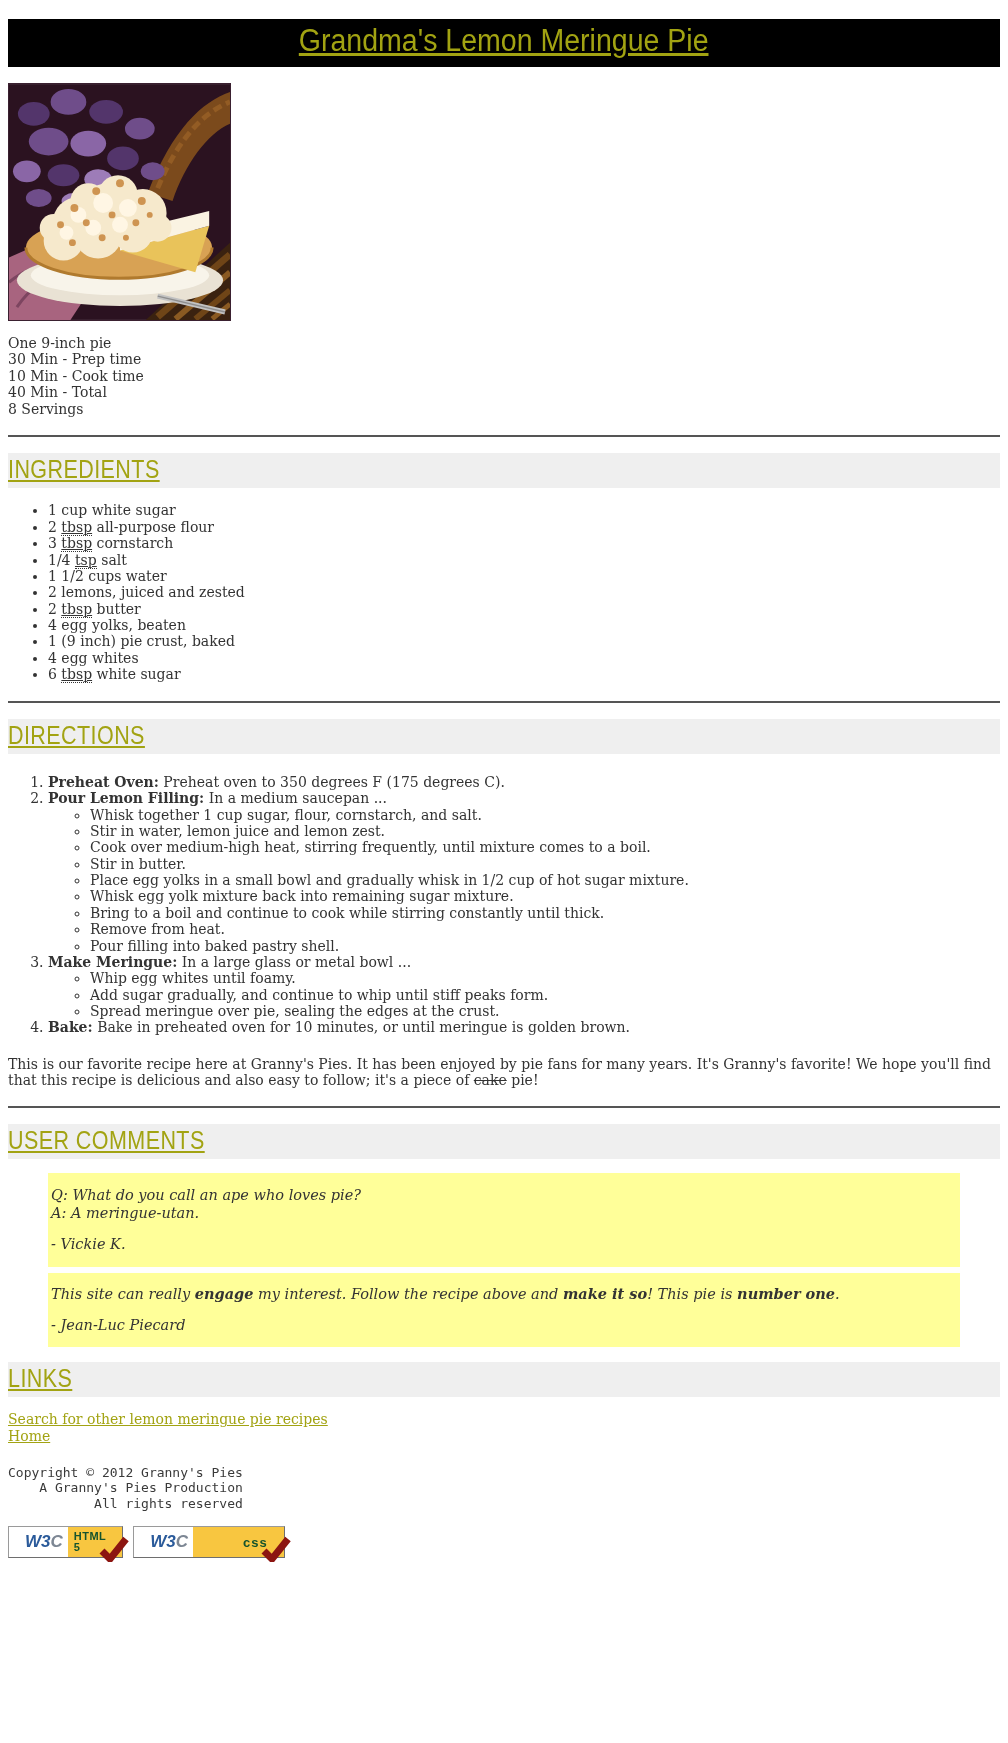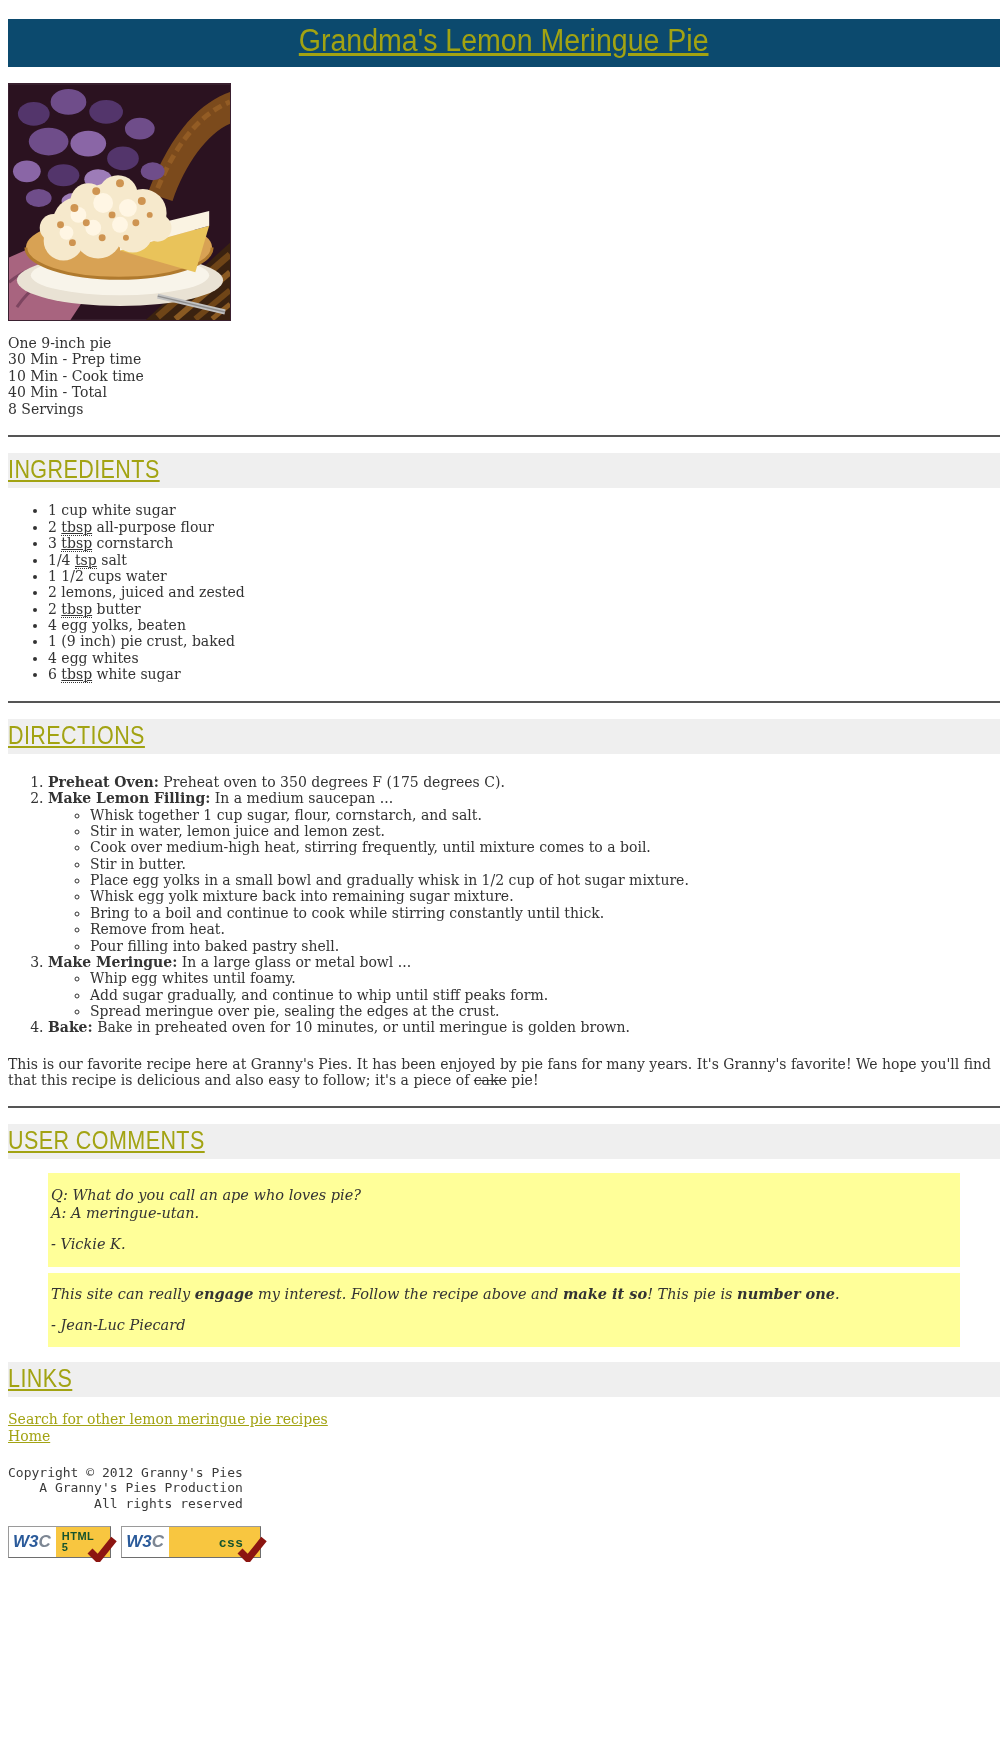--- a/index.html
+++ b/index.html
@@ -7,21 +7,21 @@
   body {
     margin: 8px;
     width: 992px;
     font-family: "DejaVu Serif", "Liberation Serif", serif;
     font-size: 14px;
     color: #333333;
   }
   
   h1, h2 { font-family: "Liberation Sans", sans-serif; font-weight: normal; }
   h1 {
-    background: #0c4a6e;
+    background: #000000;
     text-align: center;
     margin: 11px 0 16px 0;
     padding: 6px 0 9px 0;
     font-size: 31px;
     line-height: 1.05;
   }
   h1 .cond {
     display: inline-block;
     transform: scaleX(0.92);
     transform-origin: center;
@@ -101,21 +101,21 @@
     border-bottom-color: #6e6e6e;
     background: #fff;
     cursor: pointer;
     text-decoration: none;
   }
   .badge .w3cpart {
     background: #ffffff;
     display: flex; align-items: center;
     padding: 0 5px 0 4px;
     font-family: "Liberation Sans", sans-serif;
-    font-size: 17px; font-weight: bold; font-style: italic;
+    font-size: 17px; font-weight: bold; font-style: italic; margin-left: 12px;
   }
   .badge .w3 { color: #2a5a9a; }
   .badge .c  { color: #7d8794; }
   .badge .amber {
     background: #f8c640;
     display: flex; flex-direction: column; justify-content: center;
     padding: 2px 16px 2px 6px;
     font-family: "Liberation Sans", sans-serif;
     font-weight: bold; color: #14532d; line-height: 1;
   }
@@ -233,21 +233,21 @@
     <li>1 (9 inch) pie crust, baked</li>
     <li>4 egg whites</li>
     <li>6 <abbr>tbsp</abbr> white sugar</li>
   </ul>
 
 <hr>
 
 <h2><span class="cond">DIRECTIONS</span></h2>
 <ol class="dirs">
     <li><b>Preheat Oven:</b> Preheat oven to 350 degrees F (175 degrees C).</li>
-    <li><b>Make Lemon Filling:</b> In a medium saucepan ...<ul>
+    <li><b>Pour Lemon Filling:</b> In a medium saucepan ...<ul>
         <li>Whisk together 1 cup sugar, flour, cornstarch, and salt.</li>
         <li>Stir in water, lemon juice and lemon zest.</li>
         <li>Cook over medium-high heat, stirring frequently, until mixture comes to a boil.</li>
         <li>Stir in butter.</li>
         <li>Place egg yolks in a small bowl and gradually whisk in 1/2 cup of hot sugar mixture.</li>
         <li>Whisk egg yolk mixture back into remaining sugar mixture.</li>
         <li>Bring to a boil and continue to cook while stirring constantly until thick.</li>
         <li>Remove from heat.</li>
         <li>Pour filling into baked pastry shell.</li>
       </ul></li>

